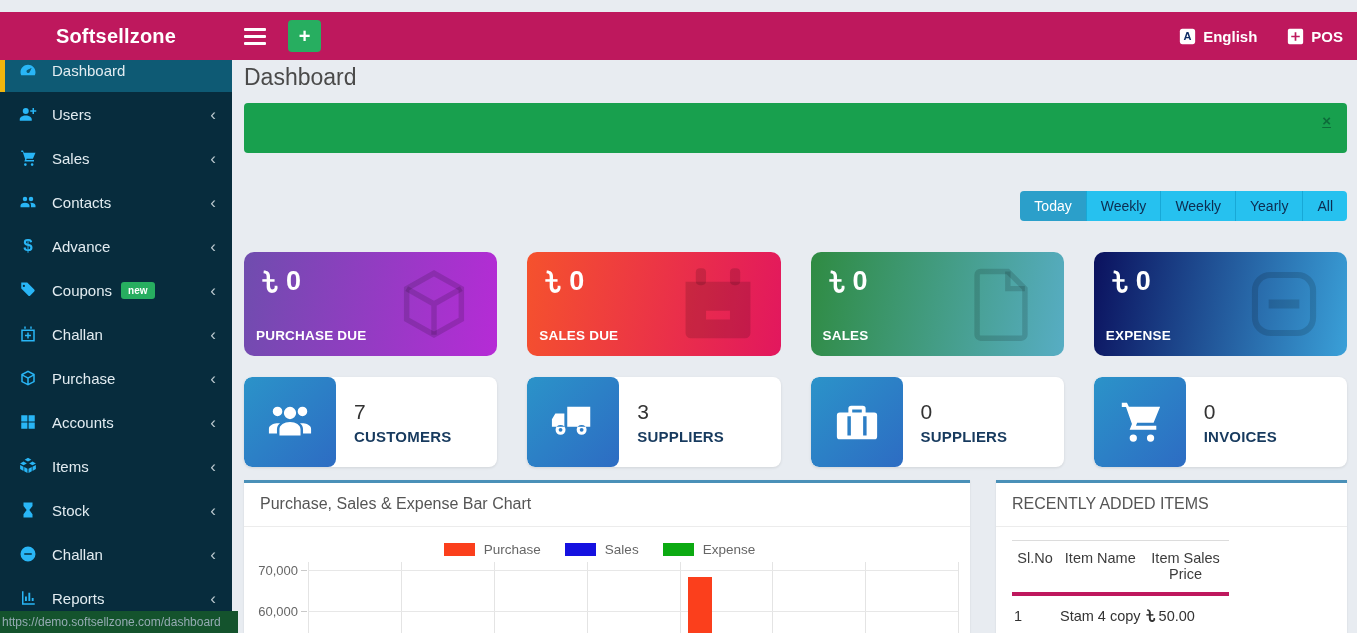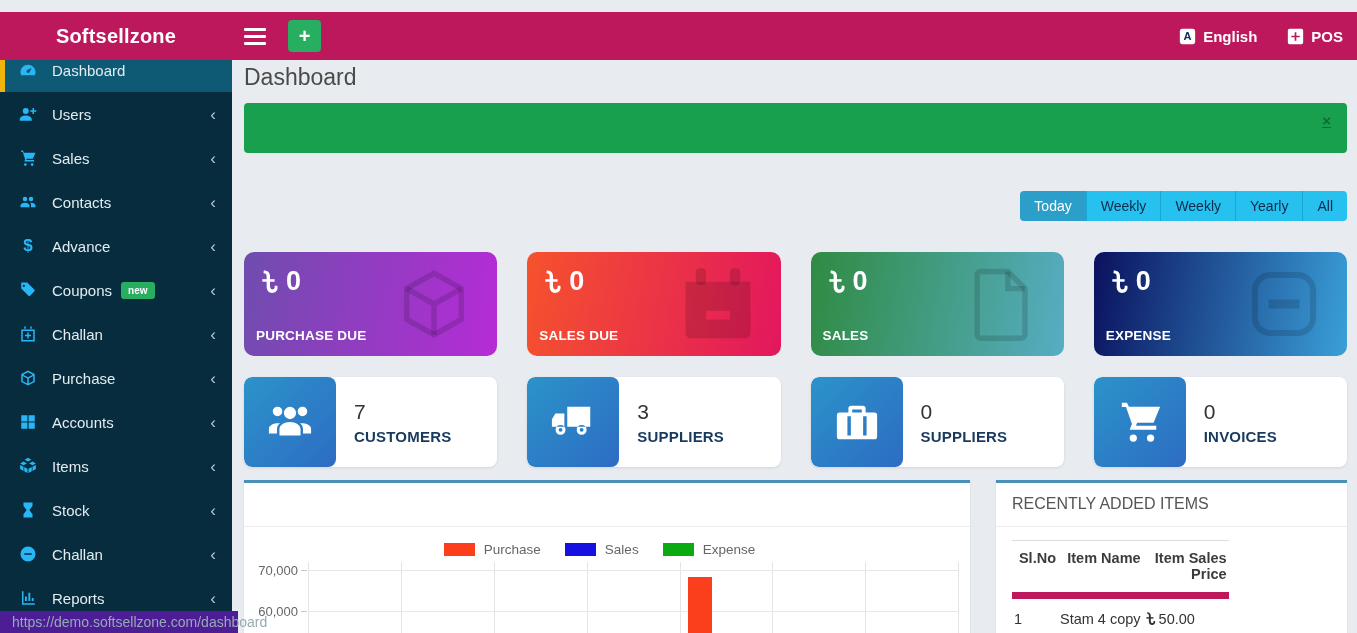--- a/index.html
+++ b/index.html
@@ -19,21 +19,21 @@
 
   
   .sidebar { position:absolute; top:48px; left:0; width:232px; height:585px; background:#072c3d; z-index:20; }
   .side-item { height:44px; display:flex; align-items:center; padding:0 16px 0 18px; color:#e2ecf1; font-size:15px; cursor:pointer; }
   .side-item .s-icon { width:20px; height:18px; color:#29b6f6; margin-right:14px; flex:0 0 20px; display:flex; align-items:center; justify-content:center; }
   .side-item .s-icon svg { width:18px; height:18px; fill:currentColor; }
   .side-item .dollar { color:#29b6f6; font-size:17px; font-weight:bold; }
   .side-item .chev { margin-left:auto; color:#b9c7cd; font-size:17px; line-height:1; }
   .side-item.active { background:#0e5a74; border-left:5px solid #f0b50d; padding-left:13px; }
   .badge-new { background:#27ae60; color:#fff; font-size:10px; font-weight:bold; border-radius:3px; padding:3px 7px; margin-left:9px; }
-  .status-bar { position:absolute; left:0; bottom:0; width:238px; height:22px; background:#4c1d95; color:#95abb3; font-size:14px; line-height:22px; padding-left:12px; white-space:nowrap; z-index:40; }
+  .status-bar { position:absolute; left:0; bottom:0; width:238px; height:22px; background:#14532d; color:#95abb3; font-size:12px; line-height:22px; padding-left:2px; white-space:nowrap; z-index:40; }
 
   
   .main { position:absolute; top:48px; left:232px; width:1125px; height:585px; padding:14px 10px 0 12px; }
   .page-title { font-size:23px; font-weight:400; color:#4a4a4a; margin:2px 0 12px; }
   .welcome { position:relative; height:50px; background:#18a04e; border-radius:4px; color:#fff; display:flex; align-items:center; justify-content:center; font-size:13.5px; font-weight:bold; }
   .welcome .close-x { position:absolute; right:16px; top:9px; color:#0d6b3a; font-weight:bold; font-size:15px; text-decoration:underline; cursor:pointer; }
 
   .filters { margin-top:38px; display:flex; justify-content:flex-end; }
   .btn-group { display:flex; border-radius:4px; overflow:hidden; }
   .fbtn { background:#26c1ef; border:none; border-right:1px solid #18a8d6; color:#0d2c50; font-size:14px; font-family:inherit; padding:0 14px; height:30px; cursor:pointer; }
@@ -69,21 +69,21 @@
   .legend .swatch { width:31px; height:13px; display:inline-block; }
   .legend .llabel { font-size:13.5px; color:#666; margin-right:15px; }
   .ylab { position:absolute; width:54px; text-align:right; font-size:13px; color:#666; }
   .ytick { position:absolute; width:6px; height:1px; background:#c9c9c9; left:57px; }
   .vgrid { position:absolute; top:79px; width:1px; height:171px; background:#e4e4e4; }
   .hgrid { position:absolute; left:64px; width:650px; height:1px; background:#e7e7e7; }
   .bar { position:absolute; width:24px; }
 
   
   .ritable { position:absolute; top:57px; left:16px; right:16px; border-collapse:collapse; font-size:14.5px; }
-  .ritable th { border-top:1px solid #dcdcdc; border-bottom:7px solid #be185d; text-align:right; font-weight:700; color:#3c3c3c; padding:9px 2px 10px; vertical-align:top; }
+  .ritable th { border-top:1px solid #dcdcdc; border-bottom:4px solid #be185d; text-align:center; font-weight:400; color:#3c3c3c; padding:9px 2px 10px; vertical-align:top; }
   .ritable td { border-bottom:1px solid #e8e8e8; color:#333; padding:12px 2px; }
   .col-sl { width:46px; } .col-price { width:86px; }
   .taka-sm { width:11px; height:15px; fill:#333; vertical-align:-2px; margin-right:3px; }
 </style>
 </head>
 <body>
 
 <svg width="0" height="0" style="position:absolute">
   <symbol id="taka" viewBox="0 0 18 24">
     <path d="M3.6 1.6c3.7 0 5.9 2 5.9 5.6V16c0 2.7 1.3 4 3 3.4 1.3-.5 1.8-2 1.2-3.4h2.7c1 3.1-.7 6.1-3.9 6.7-3.5.6-6.2-1.9-6.2-5.8V7.5c0-2.3-.8-3.2-3-3.2l.3-2.7z"></path>
@@ -372,20 +372,21 @@
       <div class="stext">
         <div class="svalue">0</div>
         <div class="slabel">INVOICES</div>
       </div>
     </div>
   </div>
 
   <div class="panels">
 
     <div class="panel">
+      <div class="panel-title">Purchase, Sales &amp; Expense Bar Chart</div>
       <div class="panel-divider"></div>
 
       <div class="legend">
         <span class="swatch" style="background-color: rgb(251, 63, 28);"></span>
         <span class="llabel">Purchase</span>
         <span class="swatch" style="background-color: rgb(21, 17, 224);"></span>
         <span class="llabel">Sales</span>
         <span class="swatch" style="background-color: rgb(12, 170, 18);"></span>
         <span class="llabel">Expense</span>
       </div>

